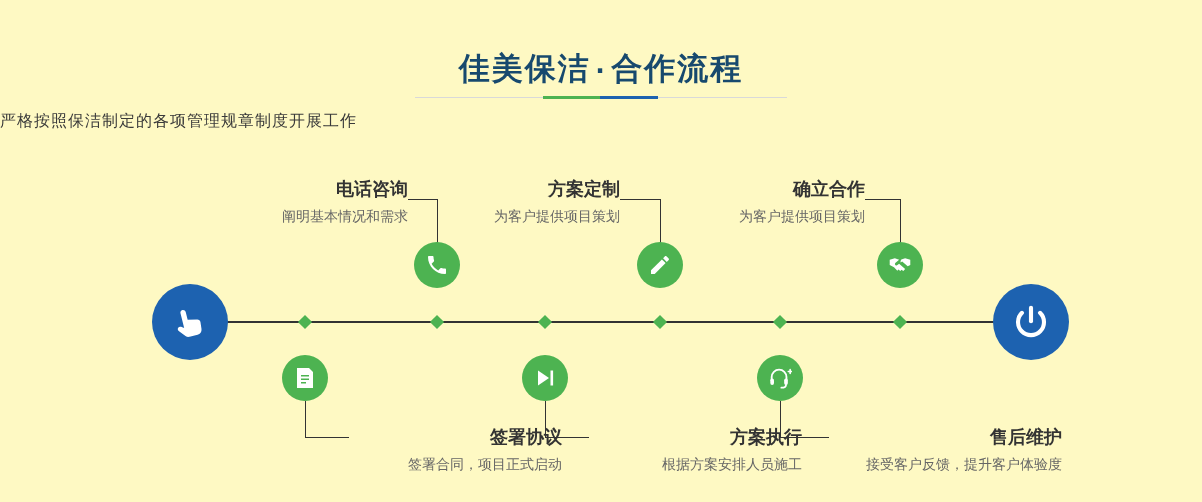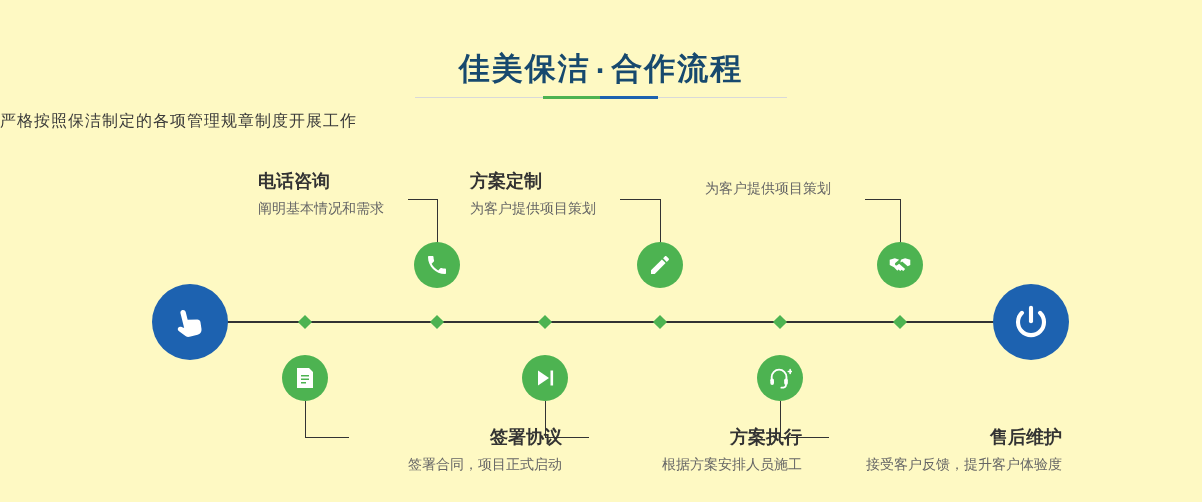--- a/index.html
+++ b/index.html
@@ -60,21 +60,21 @@
   .elbow{position:absolute;}
   .elbow-top{border-top:1px solid #333;border-right:1px solid #333;height:43px;top:199px;}
   .elbow-bottom{border-left:1px solid #333;border-bottom:1px solid #333;height:36px;top:401px;}
   .e1{left:305px;width:43px;}
   .e2{left:408px;width:29px;}
   .e3{left:545px;width:43px;}
   .e4{left:620px;width:40px;}
   .e5{left:780px;width:48px;}
   .e6{left:865px;width:35px;}
   .label{position:absolute;}
-  .label-top{top:172px;text-align:left;}
+  .label-top{top:180px;text-align:right;}
   .label-bottom{top:428px;text-align:right;}
   .l1{left:352px;width:210px;}
   .l2{left:258px;width:150px;}
   .l3{left:592px;width:210px;}
   .l4{left:470px;width:150px;}
   .l5{left:832px;width:230px;}
   .l6{left:705px;width:160px;}
   .step-title{font-size:18px;font-weight:bold;color:#333;line-height:20px;}
   .step-desc{font-size:14px;color:#666;margin-top:9px;line-height:17px;}
 </style>
@@ -185,17 +185,18 @@
 
   <div>
     <div class="elbow elbow-top e6"></div>
     <div class="node-circle c6">
       <svg viewBox="0 0 28 24" fill="#fff">
           <path d="M2 6l6-2 5 2-4.2 3.4c-.8.6-.9 1.8-.2 2.5.6.7 1.7.8 2.4.2L13 10.5l7 6.2-2.1 2.3-2.2-1.6-1.3 1.5-2.3-1.6-1.2 1.4L7 14.6 2 12V6z"></path>
           <path d="M15.5 5.5L20 4l6 2v6l-3 1.6L16.5 8l-1.7 1.2c-.4-1.2 0-2.7.7-3.7z"></path>
         </svg>
     </div>
     <div class="label label-top l6">
+      <div class="step-title">确立合作</div>
       <div class="step-desc">为客户提供项目策划</div>
     </div>
   </div>
 
 </div>
 
 </body></html>

